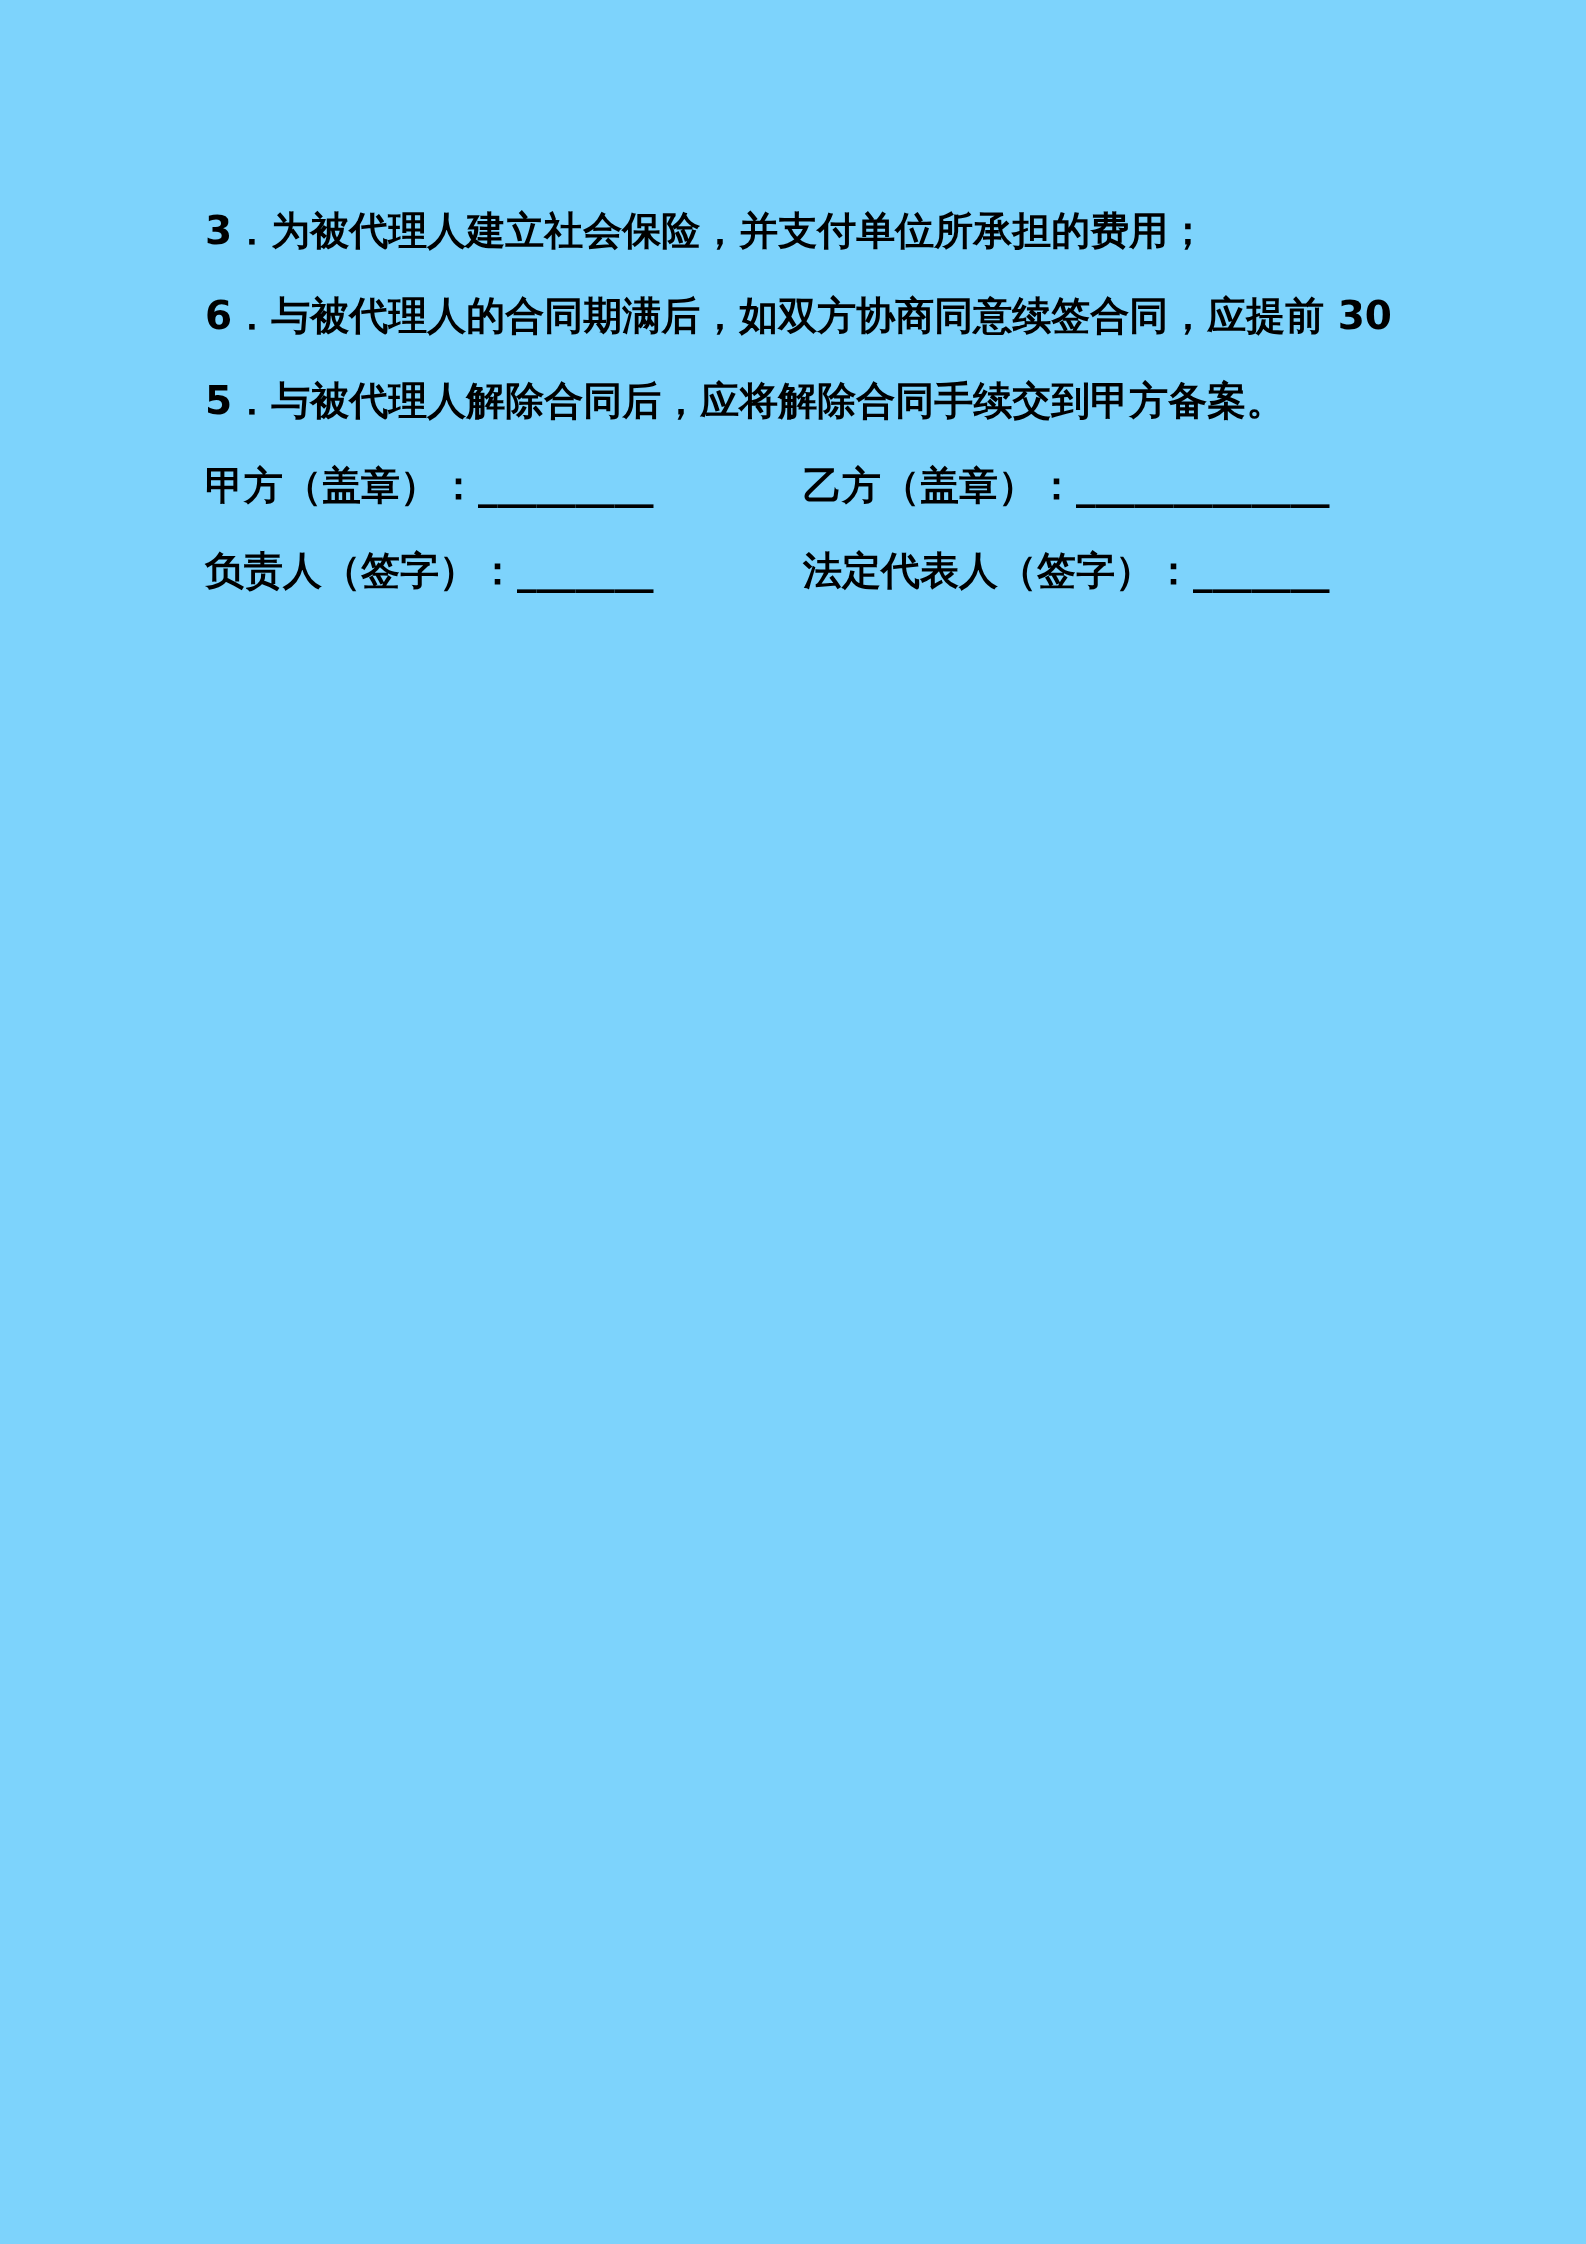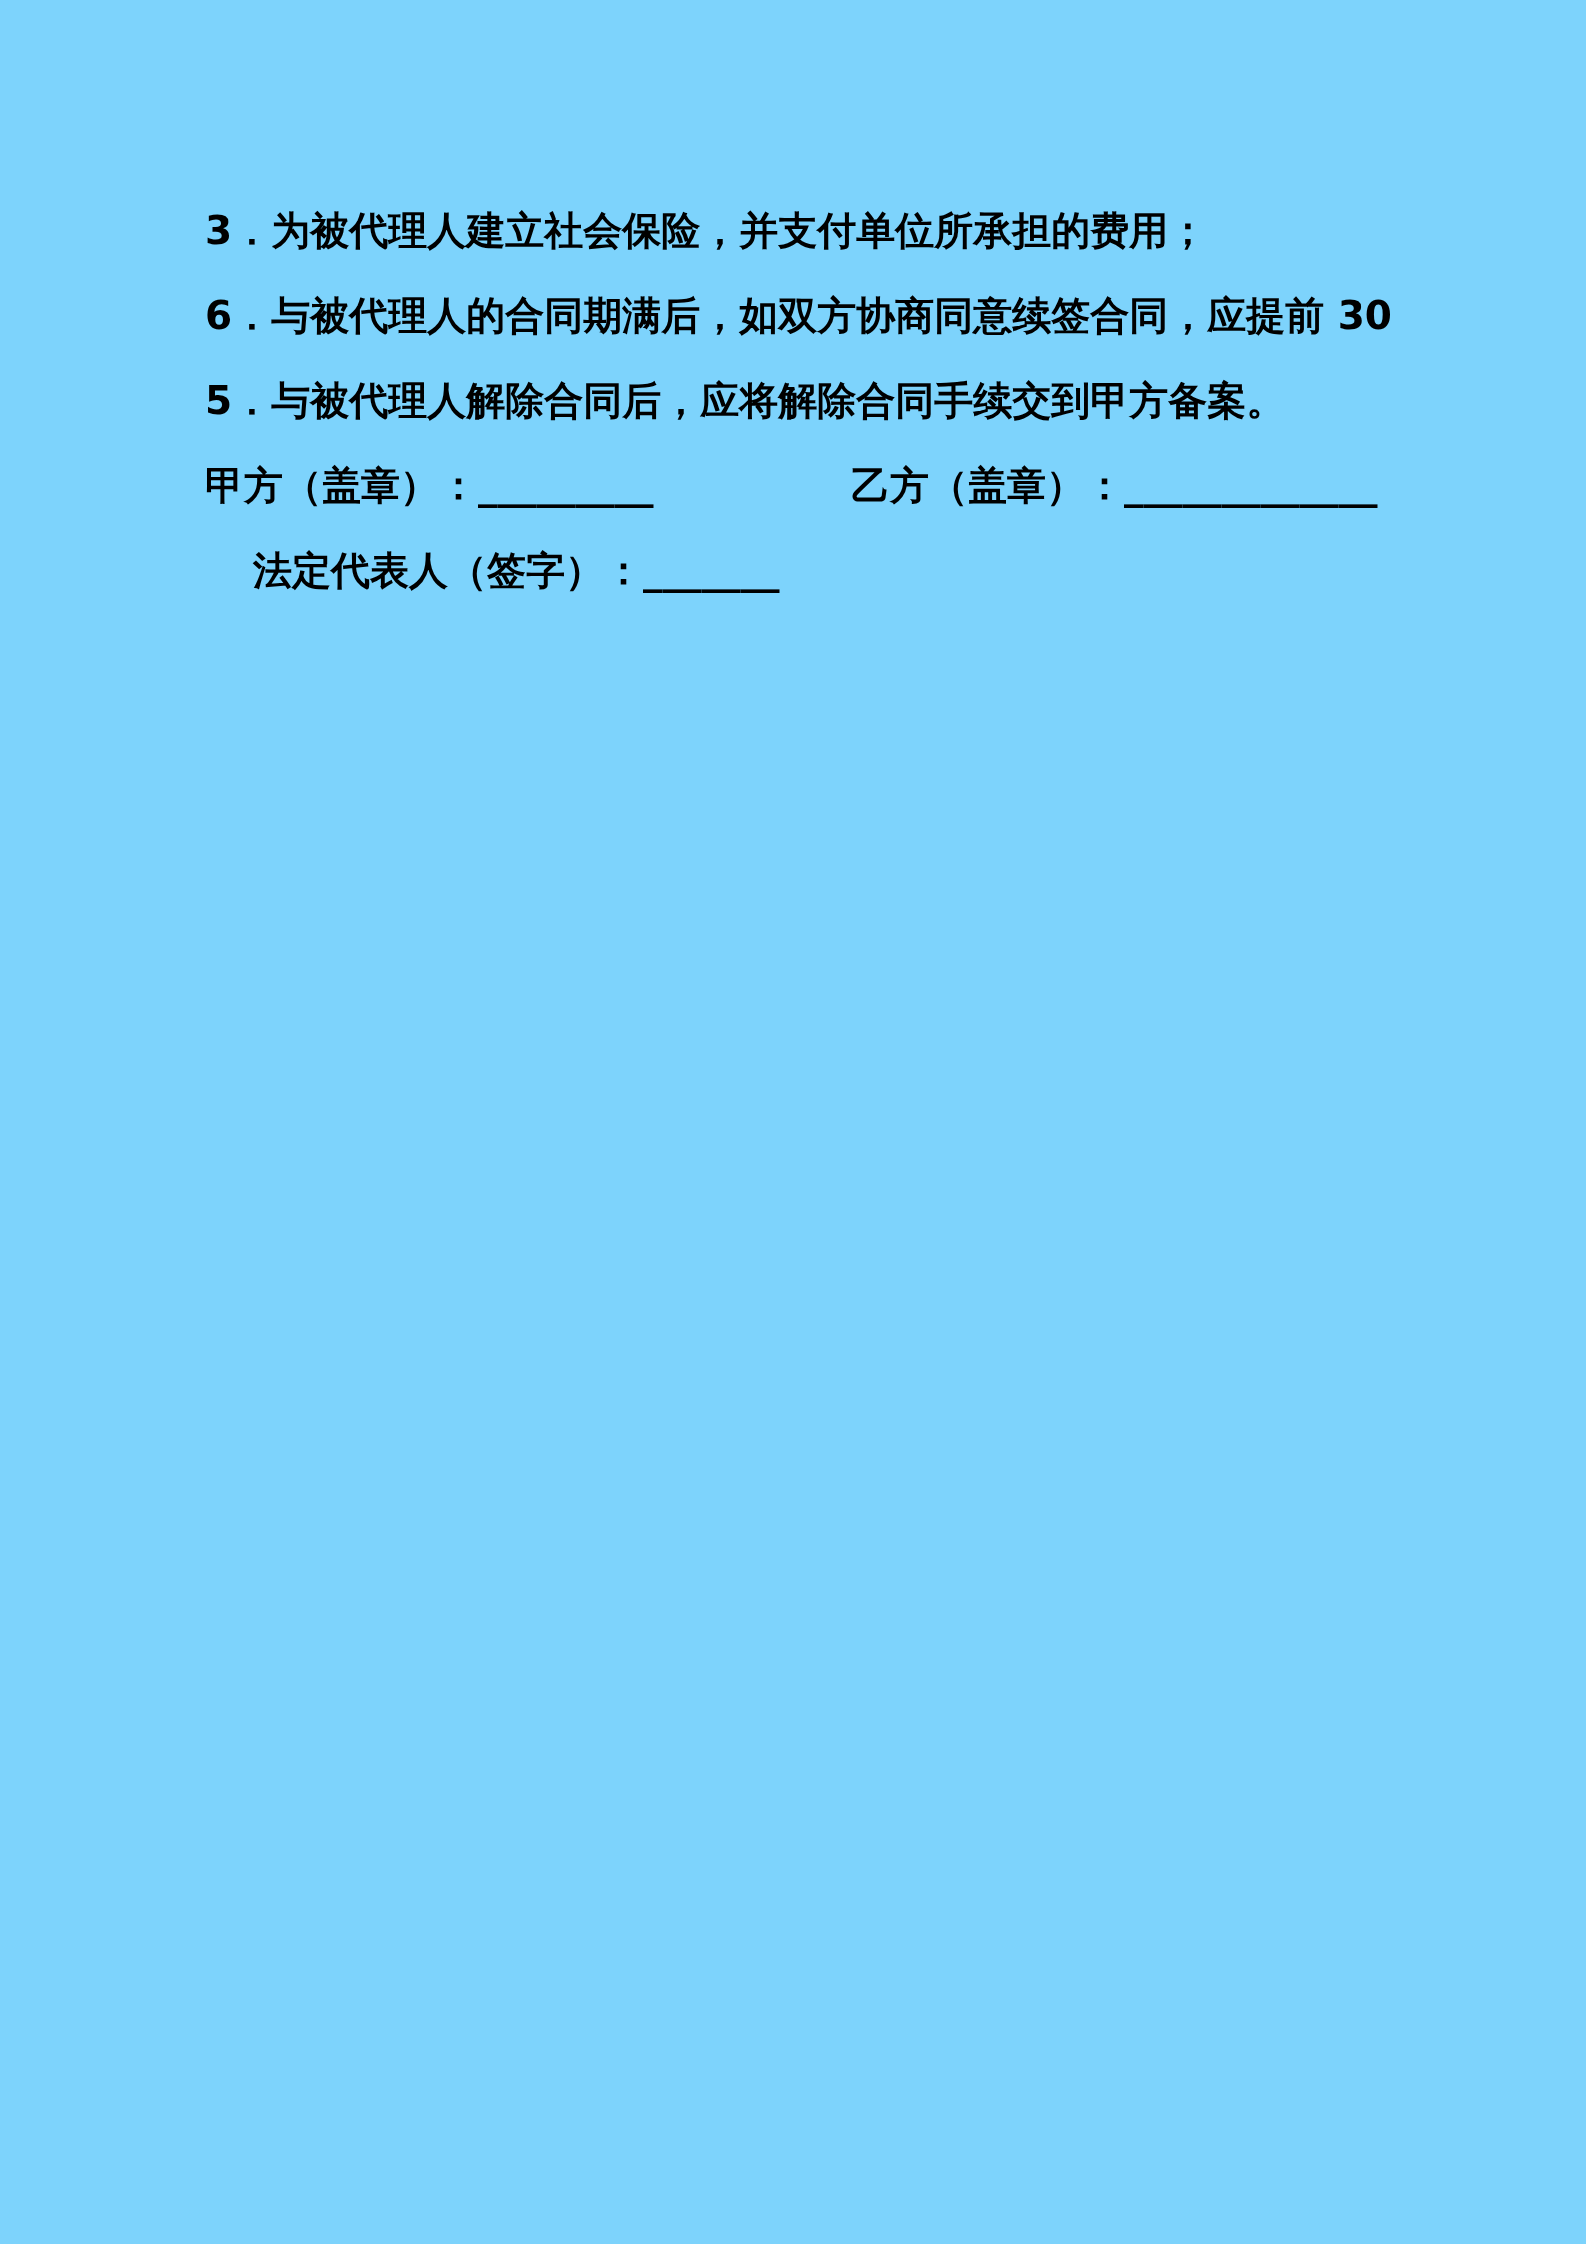--- a/index.html
+++ b/index.html
@@ -36,21 +36,20 @@
     line-height: 85px;
     white-space: nowrap;
     gap: 28px;
   }
   .sig-left {
     flex: 0 0 570px;
     width: 570px;
   }
   .sig-right {
     flex: 1 1 auto;
-    margin-left: 48px;
   }
 </style>
 </head>
 <body>
 
 <div class="page">
   <div class="content">
 
     <p class="line">3．为被代理人建立社会保险，并支付单位所承担的费用；</p>
 
@@ -59,20 +58,21 @@
 
 
     <p class="line">5．与被代理人解除合同后，应将解除合同手续交到甲方备案。</p>
 
     <div class="sig-row">
       <span class="sig-left">甲方（盖章）：_________</span>
       <span class="sig-right">乙方（盖章）：_____________</span>
     </div>
 
     <div class="sig-row">
+      <span class="sig-left">负责人（签字）：_______</span>
       <span class="sig-right">法定代表人（签字）：_______</span>
     </div>
 
     <div class="sig-row">
     </div>
 
   </div>
 </div>
 
 </body></html>

